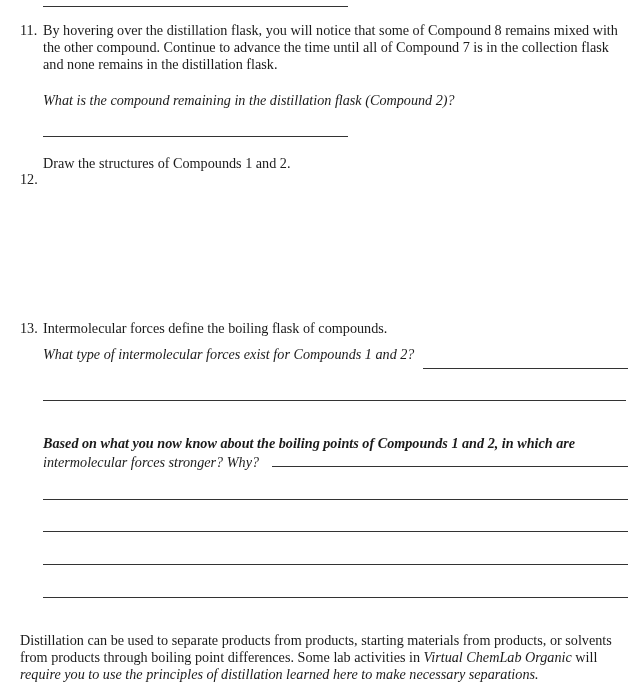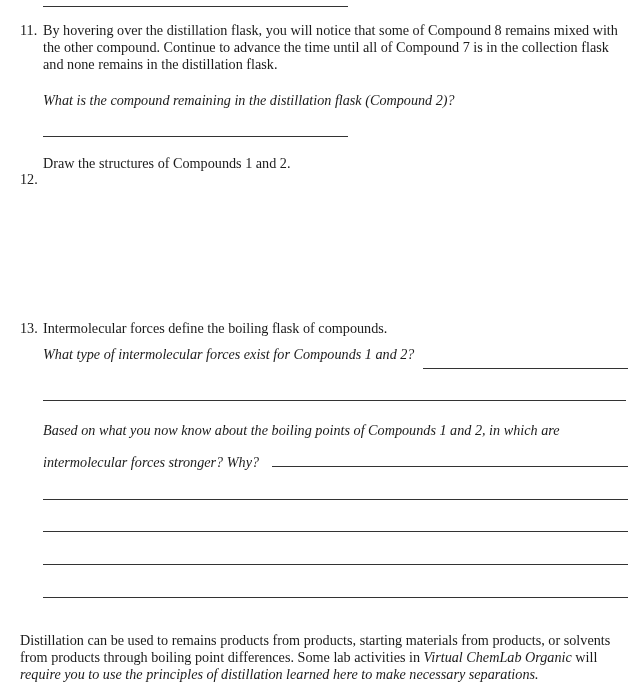--- a/index.html
+++ b/index.html
@@ -52,25 +52,25 @@
 <div class="para q-line" style="top:155px;">Draw the structures of Compounds 1 and 2.</div>
 <div class="abs" style="left:43px; top:180px; width:585px; height:135px;"></div>
 
 <div class="num" style="top:320px;">13.</div>
 <div class="para q-line" style="top:320px;">Intermolecular forces define the boiling flask of compounds.</div>
 
 <div class="para ital q-line" style="top:346px;">What type of intermolecular forces exist for Compounds 1 and 2?</div>
 <div class="rule" style="left:423px; top:368px; width:205px;"></div>
 <div class="rule" style="left:43px; top:400px; width:583px;"></div>
 
-<div class="para ital q-line" style="top:422px;">Based on what you now know about the boiling points of Compounds 1 and 2, in which are</div>
+<div class="para ital q-line" style="top:435px;font-weight:bold;">Based on what you now know about the boiling points of Compounds 1 and 2, in which are</div>
 <div class="para ital q-line" style="top:454px;">intermolecular forces stronger? Why?</div>
 <div class="rule" style="left:272px; top:466px; width:356px;"></div>
 <div class="rule" style="left:43px; top:499px; width:585px;"></div>
 <div class="rule" style="left:43px; top:531px; width:585px;"></div>
 <div class="rule" style="left:43px; top:564px; width:585px;"></div>
 <div class="rule" style="left:43px; top:597px; width:585px;"></div>
 
-<div class="abs q-line" style="left:20px; top:632px;">Distillation can be used to remains products from products, starting materials from products, or solvents</div>
+<div class="abs q-line" style="left:20px; top:632px;">Distillation can be used to separate products from products, starting materials from products, or solvents</div>
 <div class="abs q-line" style="left:20px; top:649px;text-align:right;">
   <span>from products through boiling point differences. Some lab activities in </span><span class="ital">Virtual ChemLab Organic</span><span> will</span>
 </div>
 <div class="abs q-line" style="left:20px; top:666px;font-style:italic;">require you to use the principles of distillation learned here to make necessary separations.</div>
 
 </body></html>

